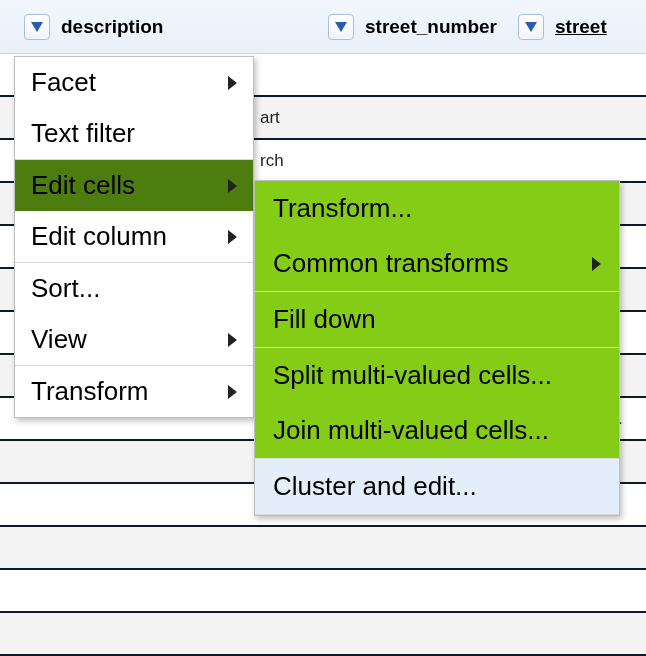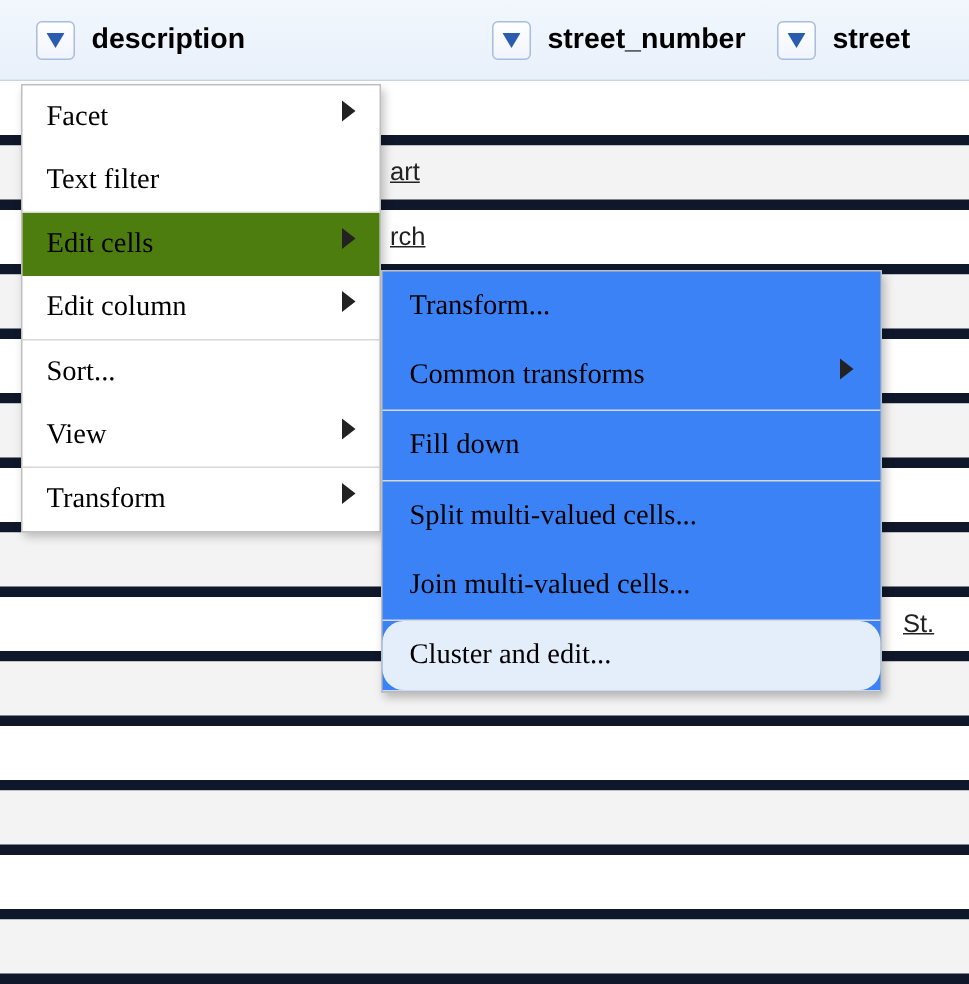--- a/index.html
+++ b/index.html
@@ -27,21 +27,21 @@
     display: flex;
     align-items: center;
     gap: 11px;
     font-weight: bold;
     font-size: 19px;
     padding: 6px 10px;
     position: relative;
   }
   .col-description { width: 304px; }
   .col-street-number { width: 190px; }
-  .col-street { flex: 1; }
+  .col-street { flex: 1; text-decoration: underline; }
   .dd-btn {
     width: 26px;
     height: 26px;
     border: 1px solid #a8bde0;
     border-radius: 4px;
     background: linear-gradient(#ffffff,#f0f4fb);
     display: flex;
     align-items: center;
     justify-content: center;
     cursor: pointer;
@@ -49,72 +49,70 @@
   .dd-btn svg { display:block; }
   
   .rows {
     position: absolute;
     top: 54px;
     left: 0;
     right: 0;
   }
   .row {
     height: 43px;
-    border-bottom: 7px solid #0f172a;
+    border-bottom: 2px solid #0f172a;
     display: flex;
     align-items: center;
     font-size: 17px;
     color: #222;
-    text-decoration: underline;
   }
   .row.alt { background: #f3f3f3; }
   .row .cell-desc { width: 318px; padding-left: 260px; overflow:hidden; white-space:nowrap; }
   .row .cell-sn { width: 190px; }
   .row .cell-street { flex:1; padding-left: 94px; white-space:nowrap; }
   
   .menu {
     position: absolute;
     top: 56px;
     left: 14px;
     width: 240px;
     background: #fff;
     border: 1px solid #bfbfbf;
     box-shadow: 2px 3px 6px rgba(0,0,0,0.25);
     z-index: 10;
   }
   .menu-item, .submenu-item {
     padding: 10px 16px;
-    font-size: 19px;
-    display: flex;
-    align-items: flex-start;
+    font-size: 26px;
+    display: flex;
+    align-items: center;
     justify-content: space-between;
     cursor: pointer;
     position: relative;
-    font-family: Liberation Serif, serif;
   }
   .menu-sep, .submenu-sep {
     height: 1px;
     background: #d8d8d8;
     margin: 0;
   }
   .menu-item.hover { background: #4d7c0f; }
-  .submenu-item.hover { background: #e4eefb; border-radius: 14px; }
+  .submenu-item.hover { background: #e4eefb; }
   .arrow {
     width: 0; height: 0;
     border-top: 7px solid transparent;
     border-bottom: 7px solid transparent;
     border-left: 9px solid #222;
   }
   
   .submenu {
     position: absolute;
     top: 180px;
     left: 254px;
-    width: 334px;
-    background: #3b82f6;
+    width: 366px;
+    background: #84cc16;
     border: 1px solid #bfbfbf;
     box-shadow: 2px 3px 6px rgba(0,0,0,0.25);
     z-index: 11;
   }
   .submenu-item { padding: 12px 18px; }
 </style>
 </head>
 <body>
 
 <div class="header-row">

